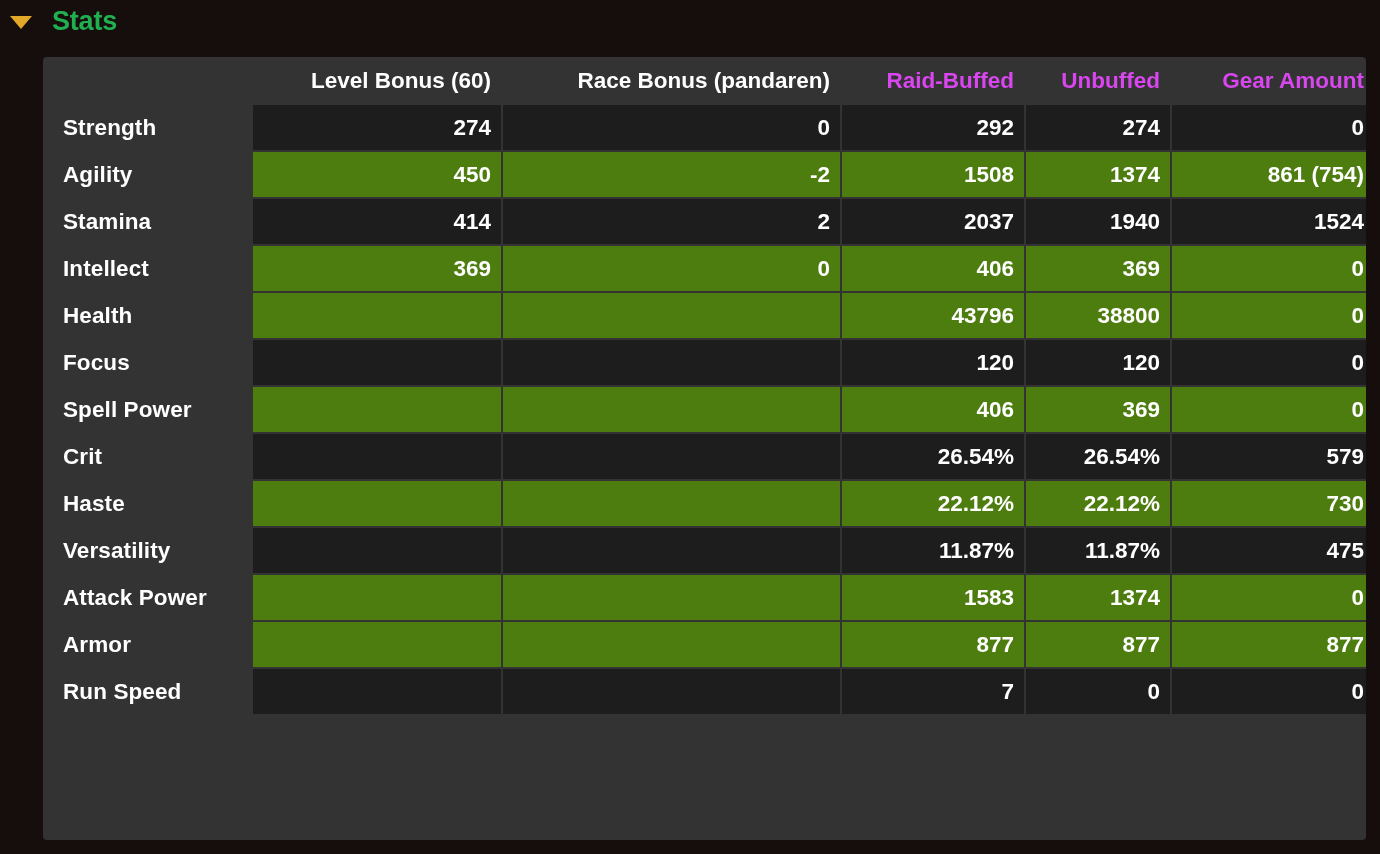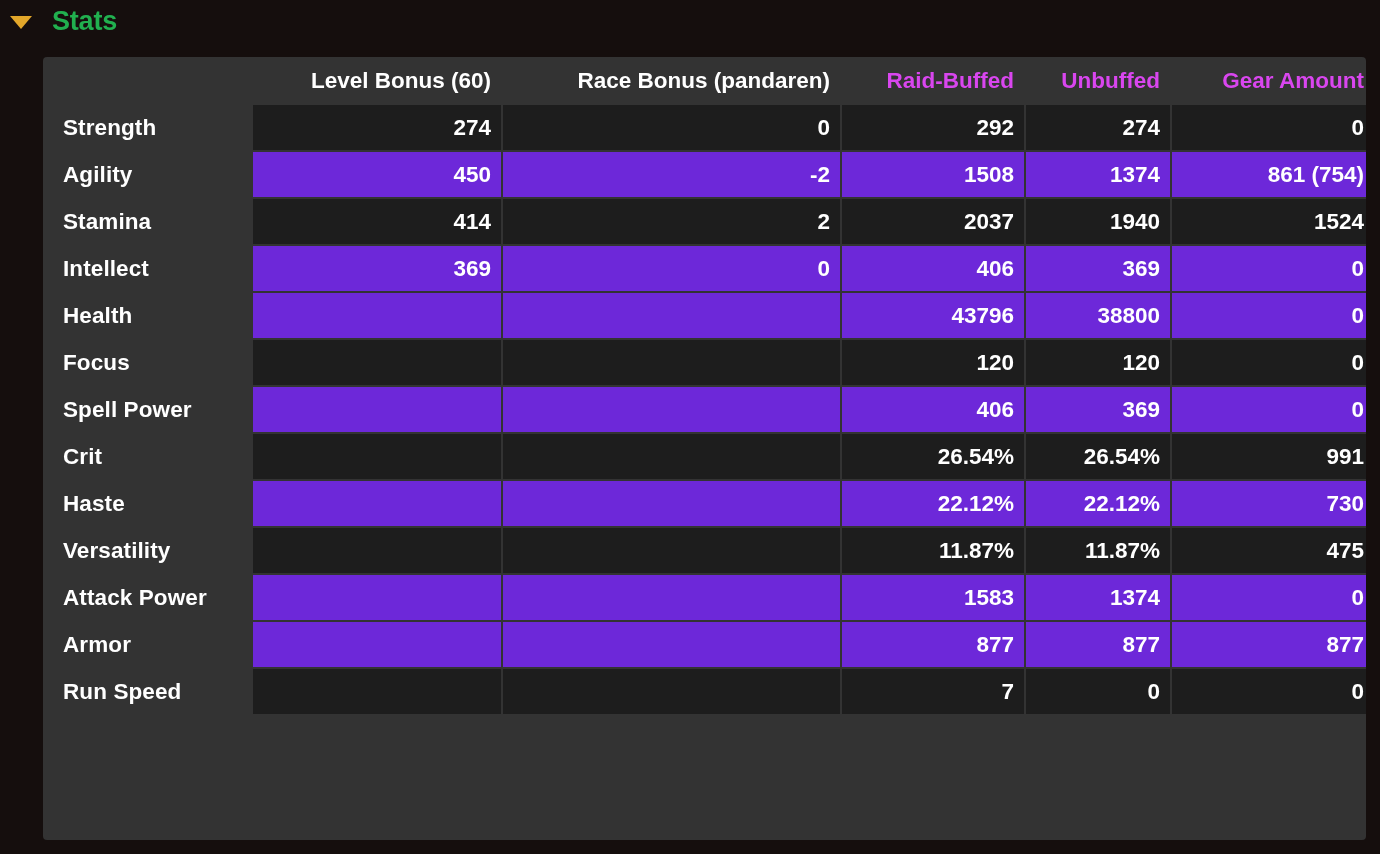--- a/index.html
+++ b/index.html
@@ -96,21 +96,21 @@
     height: 45px;
     padding: 0 10px 0 0;
     font-size: 22.5px;
     font-weight: bold;
     color: #ffffff;
     text-align: right;
     vertical-align: middle;
     background: #1d1d1d;
     white-space: nowrap;
   }
-  tbody tr.alt td { background: #6d28d9; }
+  tbody tr.alt td { background: #4d7c0f; }
 
   tbody td.rowlabel {
     background: transparent !important;
     text-align: left;
     padding: 0 0 0 18px;
     color: #ffffff;
     font-size: 22.5px;
     letter-spacing: 0.1px;
   }
 </style>
@@ -200,21 +200,21 @@
             <td>406</td>
             <td>369</td>
             <td>0</td>
           </tr>
           <tr>
             <td class="rowlabel">Crit</td>
             <td></td>
             <td></td>
             <td>26.54%</td>
             <td>26.54%</td>
-            <td>991</td>
+            <td>579</td>
           </tr>
           <tr class="alt">
             <td class="rowlabel">Haste</td>
             <td></td>
             <td></td>
             <td>22.12%</td>
             <td>22.12%</td>
             <td>730</td>
           </tr>
           <tr>

